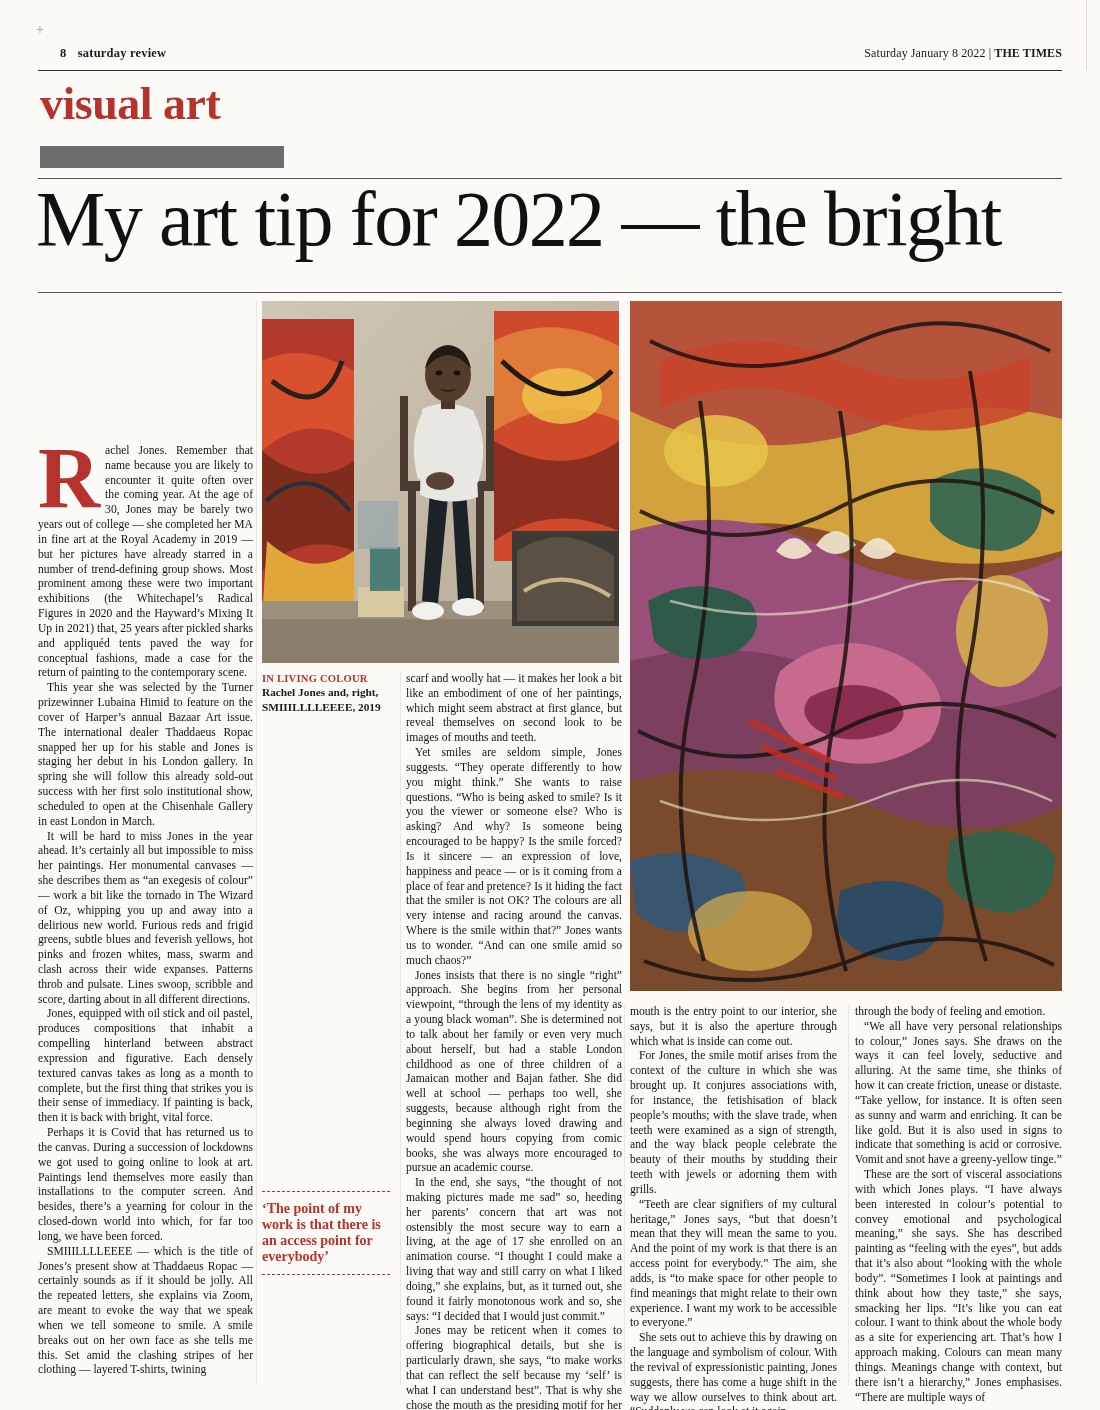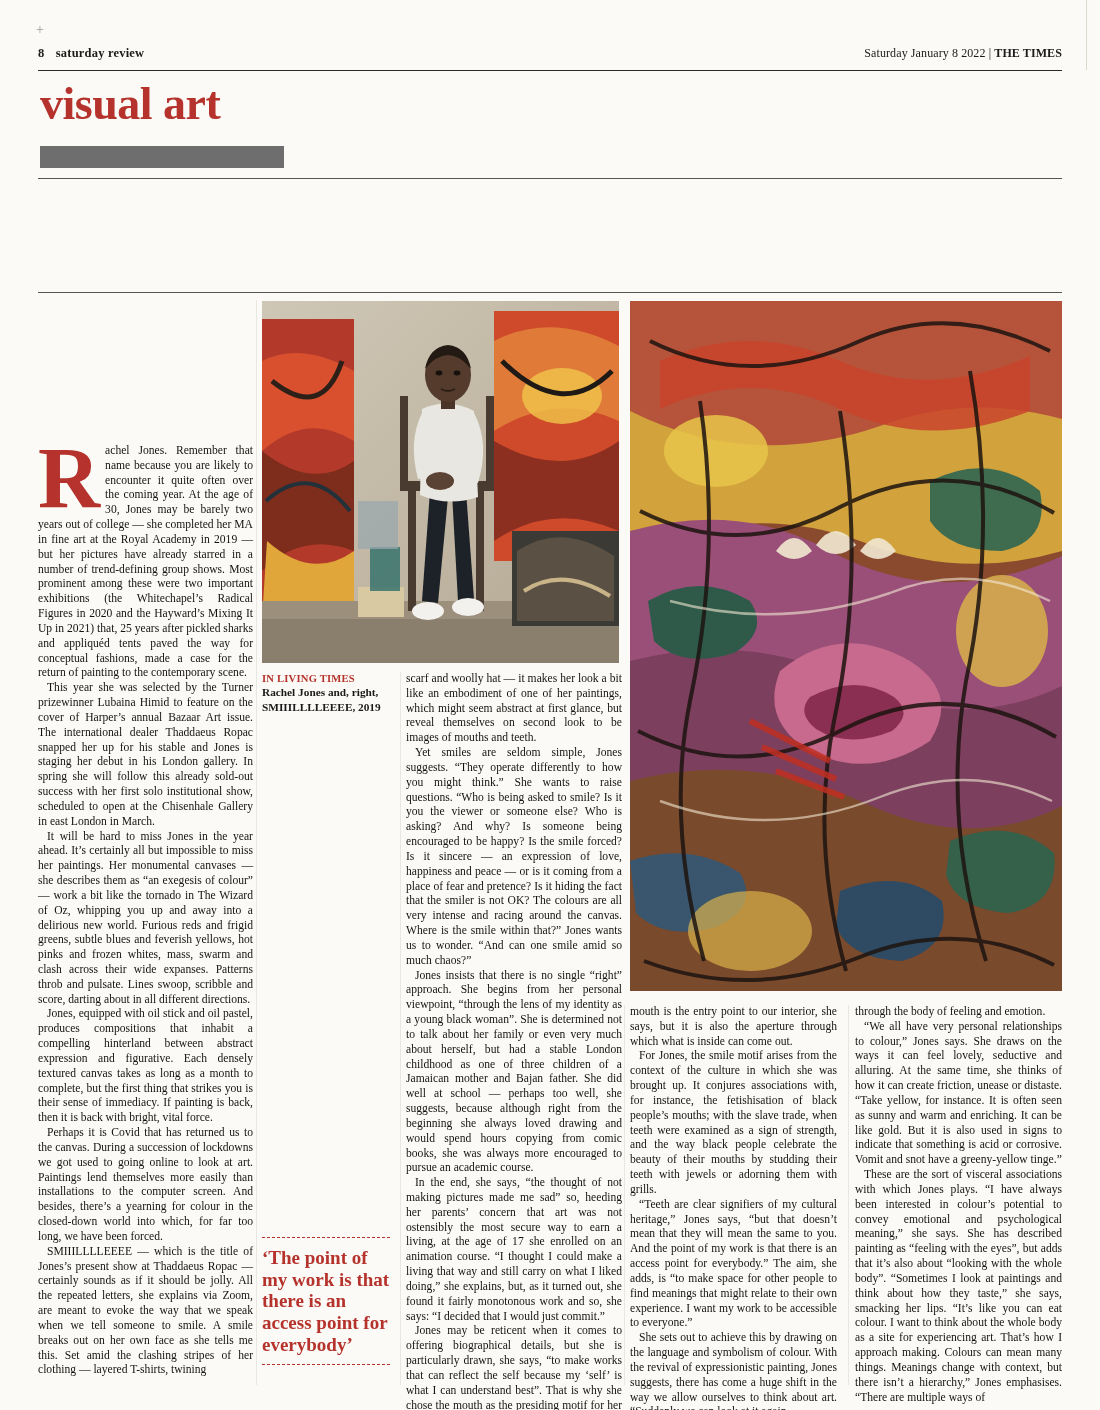--- a/index.html
+++ b/index.html
@@ -14,21 +14,21 @@
   .page{
     position:absolute;inset:0;
     padding:0;
   }
   
   .runhead{
     position:absolute;left:38px;right:38px;top:46px;
     display:flex;justify-content:space-between;align-items:baseline;
     font-size:12.5px;
   }
-  .runhead .left{font-weight:bold;letter-spacing:.2px;}
+  .runhead .left{font-weight:bold;letter-spacing:.2px;margin-left:22px;}
   .runhead .left .pg{margin-right:8px;}
   .runhead .right{font-size:12px;letter-spacing:.1px;}
   .runhead .right .times{font-weight:bold;}
   .rule-top{
     position:absolute;left:38px;right:38px;top:70px;
     border-top:1.4px solid #2a2a2a;
   }
   
   .section{
     position:absolute;left:40px;top:81px;
@@ -94,22 +94,22 @@
     background:#2a2622;
     overflow:hidden;
   }
   .caption1{
     position:absolute;left:262px;top:672px;width:130px;
     font-size:11.3px;line-height:1.26;font-weight:bold;
   }
   .caption1 .ilc{color:#b5332c;letter-spacing:.2px;font-size:10.6px;}
   
   .pullquote{
-    position:absolute;left:262px;top:1237px;width:128px;
-    color:#b5332c;font-weight:bold;font-size:19px;line-height:1.14;
+    position:absolute;left:262px;top:1191px;width:128px;
+    color:#b5332c;font-weight:bold;font-size:14px;line-height:1.14;
     border-top:1.5px dashed #b5332c;
     border-bottom:1.5px dashed #b5332c;
     padding:9px 0 9px 0;
   }
   
   .artwork{
     position:absolute;left:630px;top:301px;width:432px;height:690px;
     overflow:hidden;background:#6a3f2a;
   }
   
@@ -139,20 +139,21 @@
       <span>|</span>
       <span class="times">THE TIMES</span>
     </div>
   </div>
   <div class="rule-top"></div>
 
   <div class="section">visual art</div>
   <div class="section-bar"></div>
   <div class="rule-under-section"></div>
 
+  <div class="headline">My art tip for 2022 — the bright</div>
   <div class="rule-under-headline"></div>
 
 
   <div class="photo1">
     <svg width="357" height="362" viewBox="0 0 357 362" preserveAspectRatio="none">
       <defs>
         <linearGradient id="wallg" x1="0" y1="0" x2="1" y2="1">
           <stop offset="0%" stop-color="#cfc7b6"></stop>
           <stop offset="100%" stop-color="#b4a893"></stop>
         </linearGradient>
@@ -208,21 +209,21 @@
         <path d="M179 88 Q186 92 193 88" stroke="#2a1d15" stroke-width="2" fill="none"></path>
       </g>
 
       <rect x="96" y="286" width="46" height="30" fill="#d8c9a2"></rect>
       <rect x="108" y="246" width="30" height="44" fill="#2f6f6a" opacity=".8"></rect>
       <rect x="96" y="200" width="40" height="48" fill="#9aa8ad" opacity=".75"></rect>
     </svg>
   </div>
 
   <div class="caption1">
-    <div class="ilc">IN LIVING TIMES</div>
+    <div class="ilc">IN LIVING COLOUR</div>
     <div>Rachel Jones and, right, SMIIILLLLEEEE, 2019</div>
   </div>
 
   <div class="pullquote">‘The point of my work is that there is an access point for everybody’</div>
 
   <div class="artwork">
     <svg width="432" height="690" viewBox="0 0 432 690" preserveAspectRatio="none">
       <rect x="0" y="0" width="432" height="690" fill="#8a4a2e"></rect>
       <path d="M0 0 H432 V120 Q330 90 240 130 Q140 175 0 120 Z" fill="#b5543a"></path>
       <path d="M0 110 Q120 170 250 125 Q340 92 432 118 V250 Q330 280 230 240 Q120 200 0 250 Z" fill="#d2a23c"></path>

